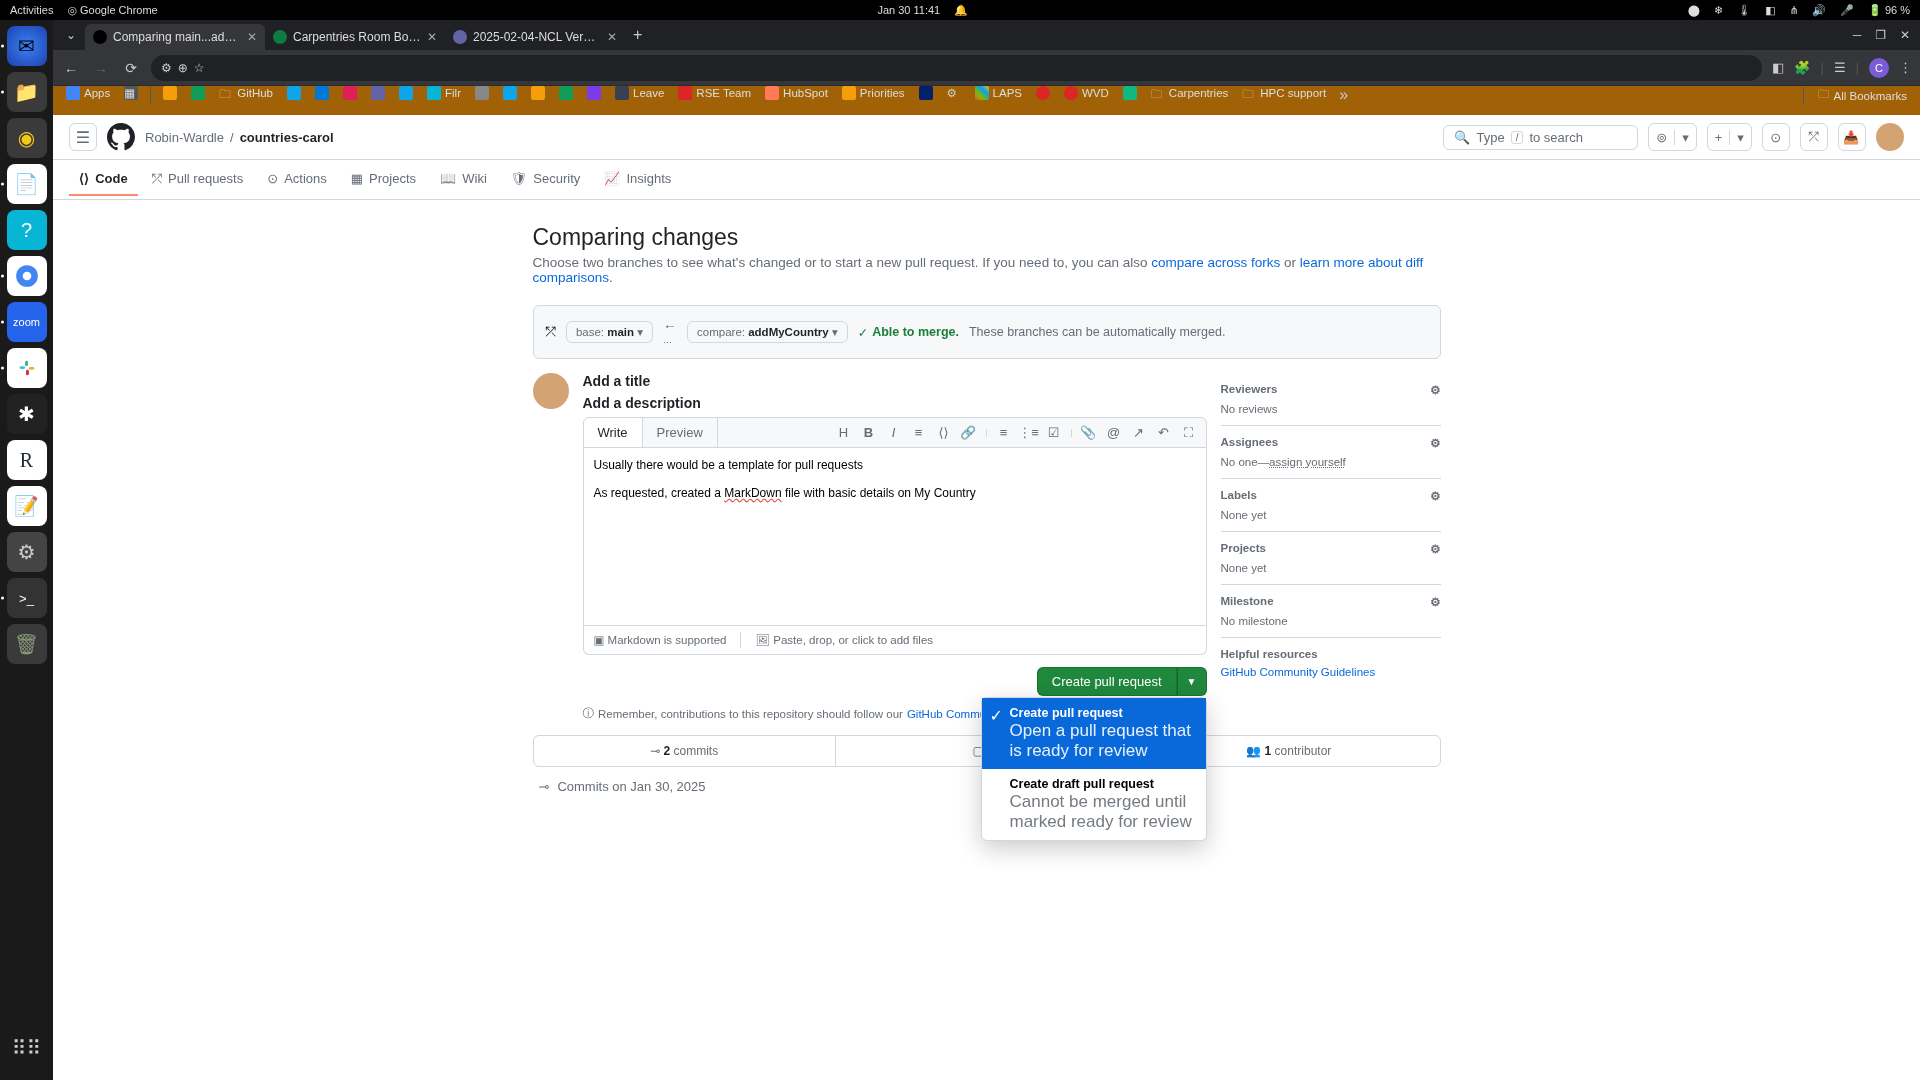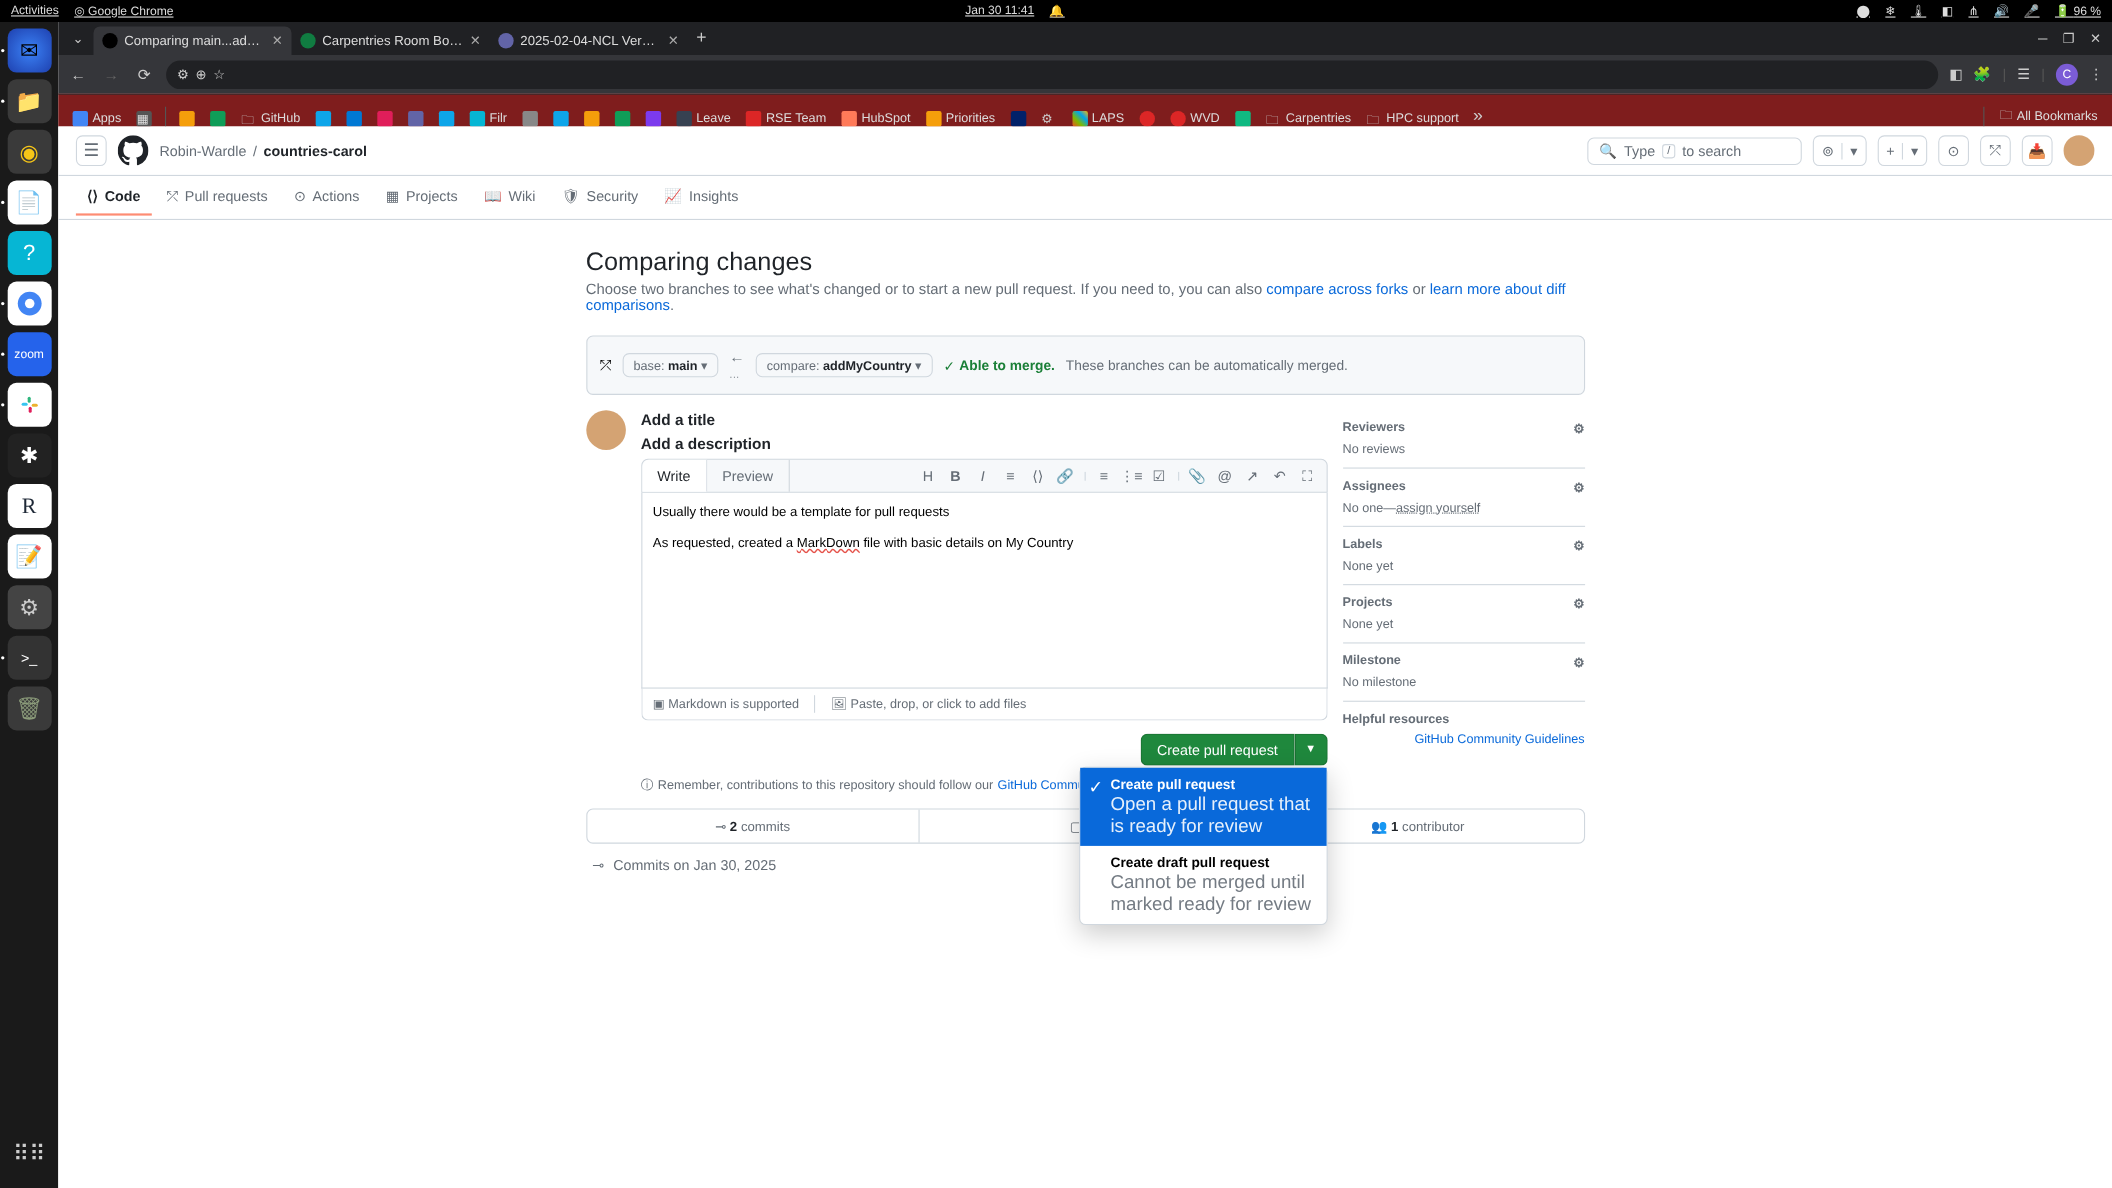--- a/index.html
+++ b/index.html
@@ -1,20 +1,20 @@
 <!DOCTYPE html>
 <html><head>
 <meta charset="utf-8">
 <style>
 * { margin: 0; padding: 0; box-sizing: border-box; font-family: -apple-system, BlinkMacSystemFont, "Segoe UI", Helvetica, Arial, sans-serif; }
 body { background: #fff; overflow: hidden; }
 
 
 .gnome-bar { height: 20px; background: #000; color: #ddd; display: flex; align-items: center; font-size: 11px; padding: 0 10px; justify-content: space-between; }
-.gnome-left, .gnome-center, .gnome-right { display: flex; align-items: center; gap: 14px; text-decoration: underline; }
+.gnome-left, .gnome-center, .gnome-right { display: flex; align-items: center; gap: 14px; }
 .gnome-right span { font-size: 11px; }
 
 
 .dock { position: absolute; left: 0; top: 20px; bottom: 0; width: 53px; background: #1a1a1a; display: flex; flex-direction: column; align-items: center; padding-top: 6px; gap: 6px; }
 .dock-icon { width: 40px; height: 40px; border-radius: 8px; display: flex; align-items: center; justify-content: center; font-size: 20px; }
 .dock-active { position: relative; }
 .dock-active::before { content: ''; position: absolute; left: -6px; top: 50%; transform: translateY(-50%); width: 3px; height: 3px; background: #fff; border-radius: 50%; }
 .dock-grid { margin-top: auto; margin-bottom: 12px; }
 
 
@@ -30,21 +30,21 @@
 .window-ctrl { margin-left: auto; display: flex; gap: 14px; color: #ccc; padding-right: 10px; font-size: 12px; }
 
 .addr-bar { height: 35px; background: #35363a; display: flex; align-items: center; padding: 0 8px; gap: 10px; }
 .nav-btn { color: #ccc; font-size: 14px; width: 20px; text-align: center; }
 .nav-btn.dim { color: #666; }
 .url-box { flex: 1; background: #202124; border-radius: 14px; height: 26px; display: flex; align-items: center; padding: 0 10px; color: #ccc; font-size: 12px; gap: 6px; }
 .url-text { flex: 1; white-space: nowrap; overflow: hidden; }
 .addr-icons { display: flex; gap: 10px; color: #ccc; font-size: 13px; align-items: center; }
 .prof-circle { width: 20px; height: 20px; border-radius: 50%; background: #7b5cd6; color: #fff; font-size: 11px; display: flex; align-items: center; justify-content: center; }
 
-.bm-bar { height: 30px; background: #7f1d1d; display: flex; align-items: flex-end; padding: 0 8px; gap: 4px; border-top: 1px solid #2a2b2e; }
+.bm-bar { height: 30px; background: #a16207; display: flex; align-items: flex-start; padding: 0 8px; gap: 4px; border-top: 1px solid #2a2b2e; }
 .bm { display: flex; align-items: center; gap: 4px; color: #ddd; font-size: 11.5px; padding: 0 5px; white-space: nowrap; }
 .bm-fav { width: 14px; height: 14px; border-radius: 2px; flex-shrink: 0; }
 .bm-sep { width: 1px; height: 18px; background: #555; margin: 0 3px; }
 .bm-right { margin-left: auto; display: flex; align-items: center; gap: 6px; }
 
 
 .gh { flex: 1; background: #fff; overflow: hidden; }
 .gh-header { height: 45px; display: flex; align-items: center; padding: 0 16px; gap: 10px; border-bottom: 1px solid #d0d7de; }
 .gh-menu { width: 28px; height: 28px; border: 1px solid #d0d7de; border-radius: 6px; display: flex; align-items: center; justify-content: center; color: #656d76; }
 .gh-logo { font-size: 24px; }
@@ -95,21 +95,21 @@
 
 .create-row { display: flex; justify-content: flex-end; margin-top: 12px; position: relative; }
 .create-btn { background: #1f883d; color: #fff; border-radius: 6px 0 0 6px; padding: 6px 14px; font-size: 13px; font-weight: 500; border: 1px solid rgba(0,0,0,0.15); }
 .create-drop { background: #1f883d; color: #fff; border-radius: 0 6px 6px 0; padding: 6px 9px; border: 1px solid rgba(0,0,0,0.15); border-left: 1px solid rgba(0,0,0,0.25); font-size: 10px; }
 
 .remember { font-size: 11.5px; color: #656d76; margin-top: 10px; display: flex; align-items: center; gap: 4px; }
 .remember a { color: #0969da; }
 
 .pr-side { width: 220px; font-size: 11.5px; color: #656d76; }
 .side-sec { border-bottom: 1px solid #d0d7de; padding: 10px 0; }
-.side-sec:last-child { border-bottom: none; text-align: right; }
+.side-sec:last-child { border-bottom: none; }
 .side-hdr { display: flex; justify-content: space-between; font-weight: 600; color: #656d76; margin-bottom: 6px; }
 .side-txt { font-size: 11.5px; }
 .side-txt a { color: #656d76; text-decoration: underline dotted; }
 .side-link { color: #0969da; text-decoration: none; }
 
 .dropdown { position: absolute; top: 30px; right: 0; width: 226px; background: #fff; border: 1px solid #d0d7de; border-radius: 6px; box-shadow: 0 8px 24px rgba(0,0,0,0.2); z-index: 10; }
 .dd-item { padding: 8px 10px 8px 28px; position: relative; }
 .dd-item.sel { background: #0969da; color: #fff; }
 .dd-item.sel::before { content: '✓'; position: absolute; left: 8px; top: 8px; }
 .dd-title { font-weight: 600; font-size: 12.5px; }

